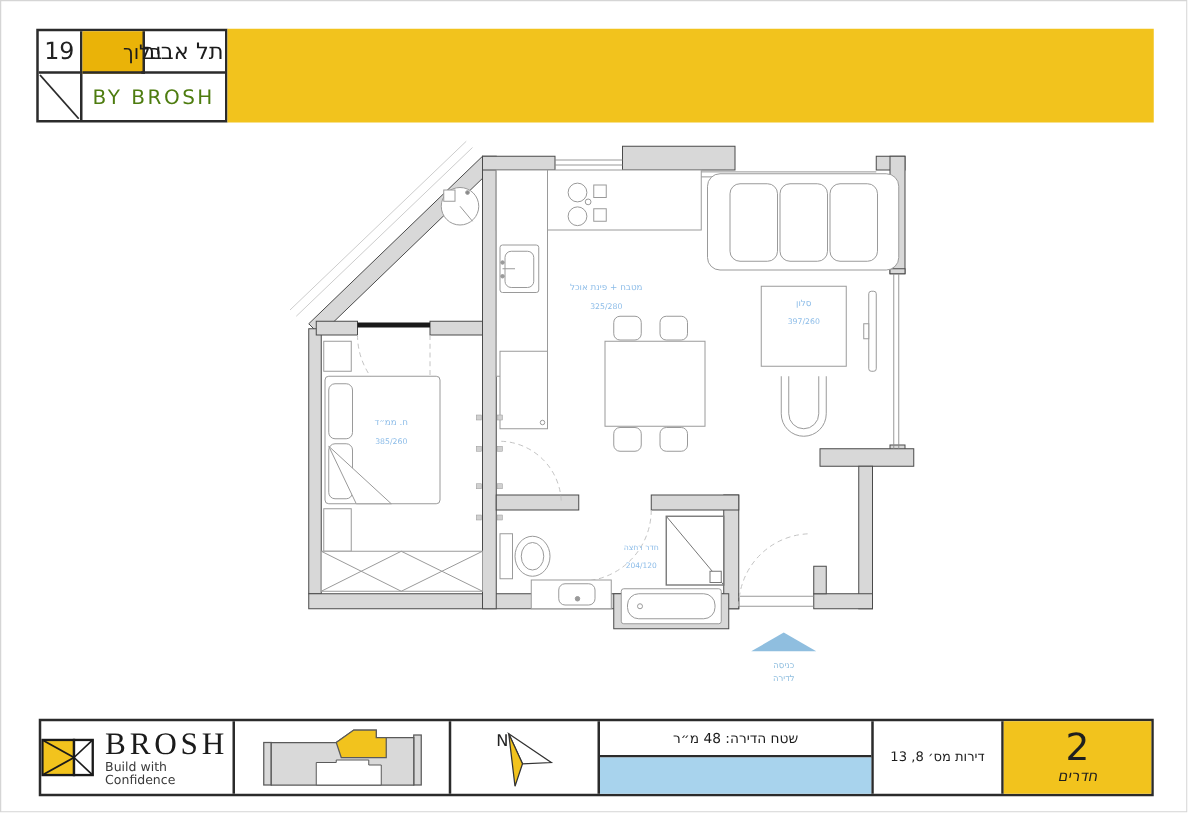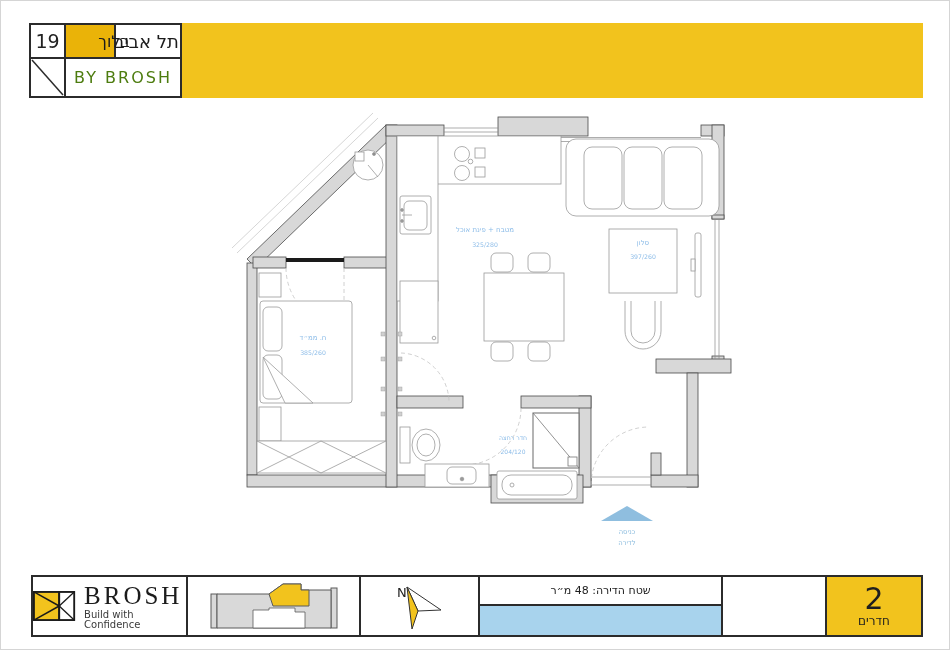--- a/index.html
+++ b/index.html
@@ -20,31 +20,31 @@
   .yellow-band{position:absolute;left:181px;top:22px;width:741px;height:75px;background:#F2C31D;}
   
   .ftr{position:absolute;left:30px;top:558px;width:892px;height:62px;
        border:2px solid #2b2b2b;box-sizing:border-box;display:flex;background:#fff;margin-top:16px;}
   .fcell{border-right:2px solid #2b2b2b;box-sizing:border-box;position:relative;
          display:flex;align-items:center;justify-content:center;}
   .fcell:last-child{border-right:none;}
   .f-logo{width:155px;gap:8px;}
   .f-keyplan{width:173px;}
   .f-north{width:119px;}
-  .f-area{width:243px;flex-direction:column;align-items:stretch;justify-content:flex-start;text-align:center;}
+  .f-area{width:219px;flex-direction:column;align-items:stretch;justify-content:flex-start;text-align:center;}
   .f-floors{width:104px;flex-direction:column;align-items:stretch;justify-content:flex-start;}
   .f-rooms{flex:1;background:#F2C31D;flex-direction:column;gap:0;}
   .area-top{height:29px;display:flex;align-items:center;justify-content:center;
             font-size:11px;color:#1c1c1c;border-bottom:2px solid #2b2b2b;box-sizing:border-box;}
   .area-bottom{flex:1;background:#A8D3ED;}
   .floors-row{height:29px;display:flex;align-items:center;justify-content:center;
               font-size:10.5px;color:#1c1c1c;border-bottom:2px solid #2b2b2b;box-sizing:border-box;}
   .floors-row:last-child{border-bottom:none;flex:1;}
   .rooms-num{font-size:30px;line-height:30px;color:#1f1f1f;}
-  .rooms-lbl{font-size:12px;color:#1f1f1f;}
+  .rooms-lbl{font-size:12px;color:#1f1f1f;font-style:italic;}
   .brand-txt{display:flex;flex-direction:column;line-height:1;}
   .brand-name{font-family:"Liberation Serif",serif;font-size:25px;letter-spacing:3px;color:#1b1b1b;}
   .brand-tag{font-size:10px;color:#3a3a3a;margin-top:2px;}
   .disclaimer{position:absolute;left:0;top:633px;width:950px;text-align:center;
               font-size:6.5px;color:#4a4a4a;direction:rtl;}
   svg text{font-family:"DejaVu Sans",sans-serif;}
   .plan-svg{position:absolute;left:228px;top:108px;}
 </style>
 </head>
 <body>
@@ -242,20 +242,21 @@
         <text x="8" y="17" font-size="13" fill="#222222">N</text>
         <polygon points="18,7 52,30 29,31" fill="#ffffff" stroke="#333333"></polygon>
         <polygon points="18,7 29,31 23,49" fill="#F2C31D" stroke="#333333"></polygon>
       </svg>
     </div>
     <div class="fcell f-area">
       <div class="area-top" dir="rtl">שטח הדירה: 48 מ״ר</div>
       <div class="area-bottom"></div>
     </div>
     <div class="fcell f-floors">
+      <div class="floors-row" dir="rtl">דירות מס׳ 8, 13</div>
     </div>
     <div class="fcell f-rooms">
       <div class="rooms-num">2</div>
       <div class="rooms-lbl">חדרים</div>
     </div>
   </div>
 
 </div>
 
 </body></html>

